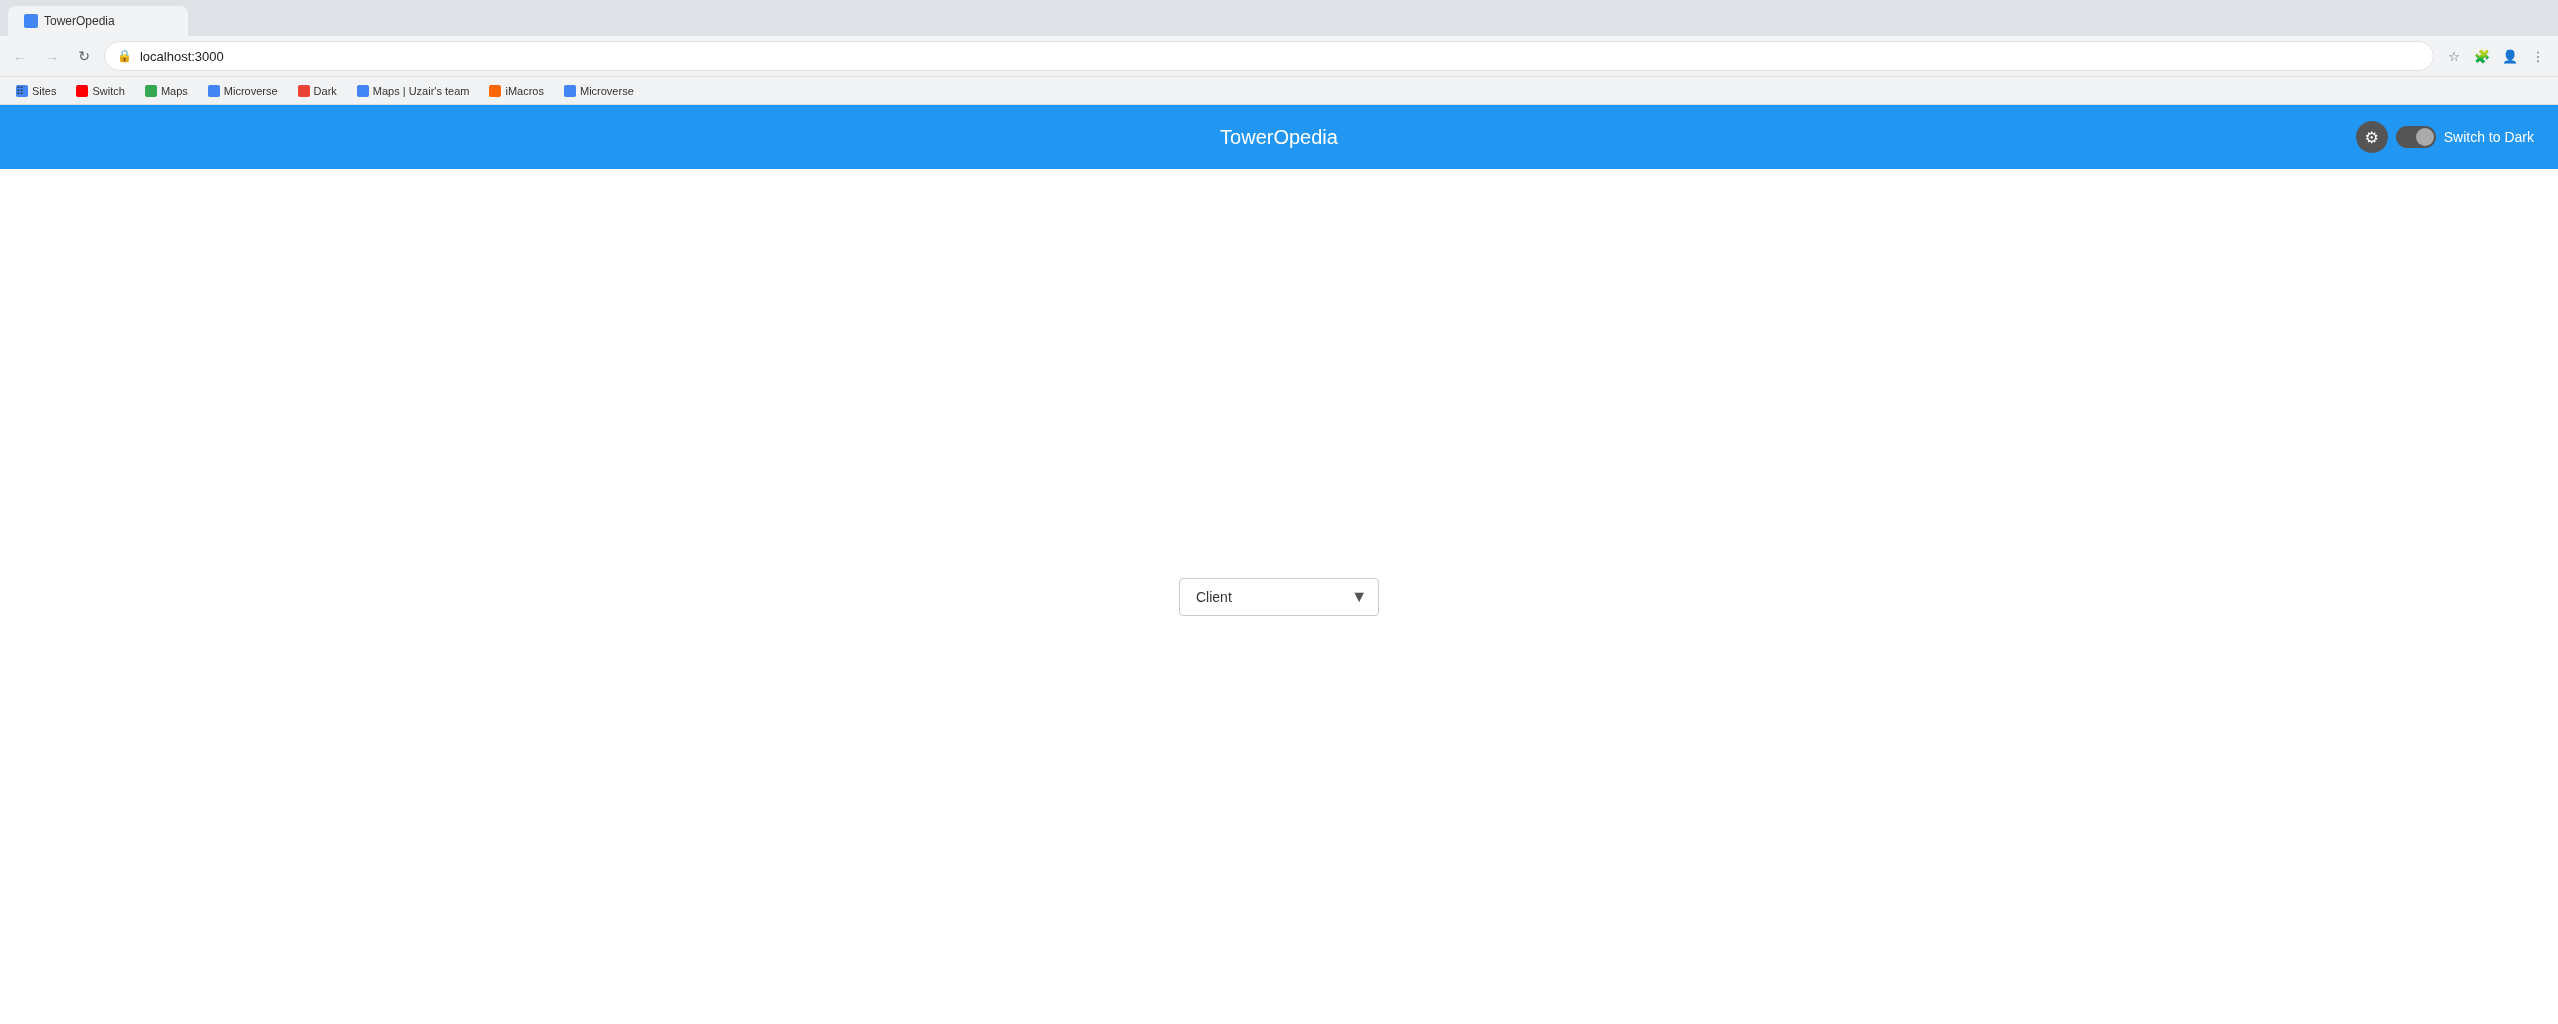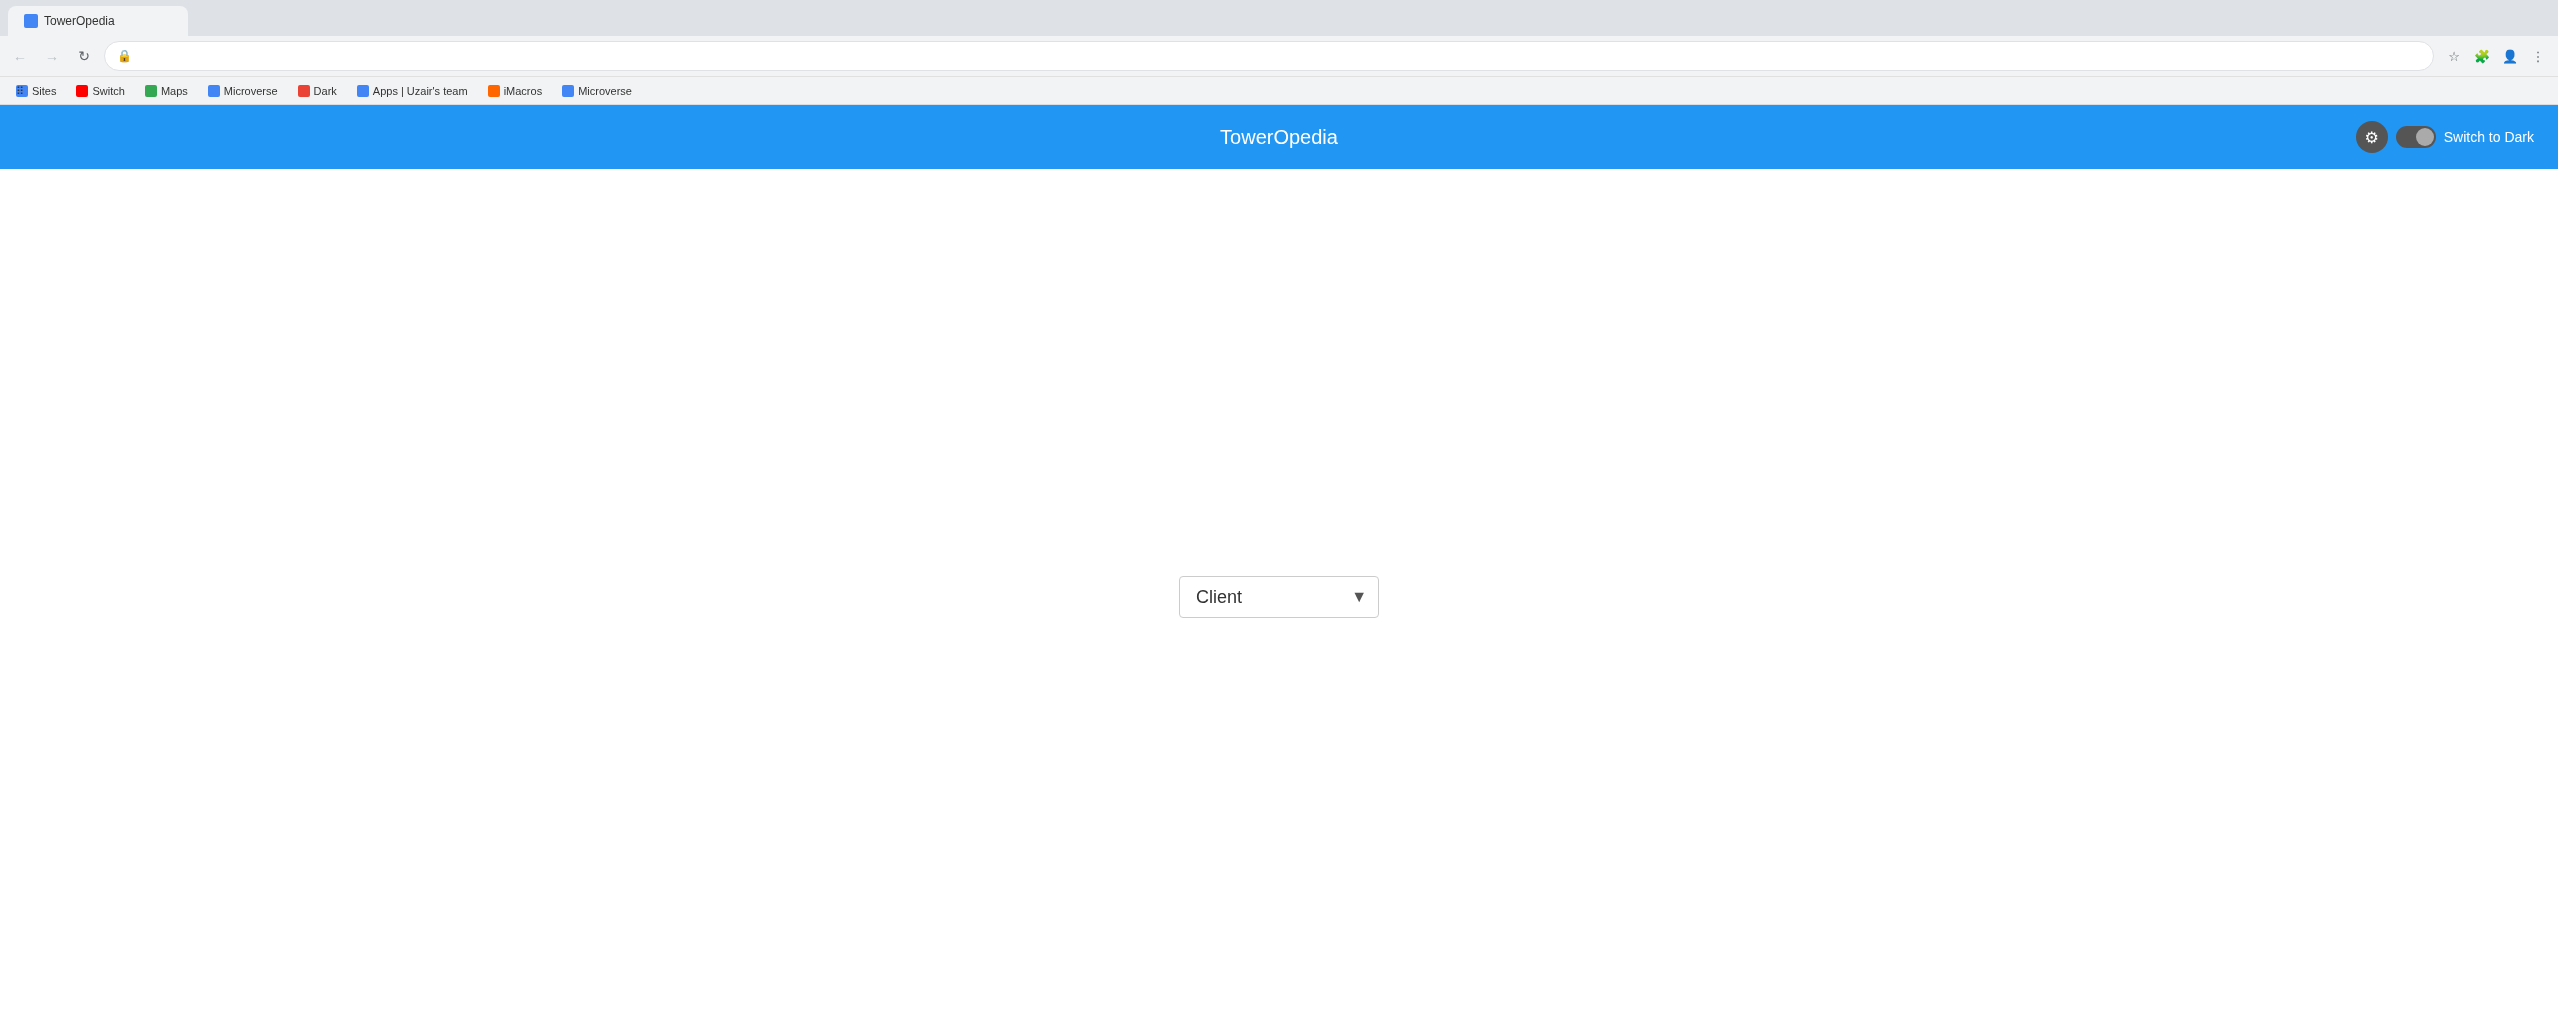--- a/index.html
+++ b/index.html
@@ -233,21 +233,21 @@
     .dropdown-container {
       position: relative;
     }
 
     .dropdown-select {
       appearance: none;
       background: white;
       border: 1px solid #ccc;
       border-radius: 4px;
       padding: 10px 40px 10px 16px;
-      font-size: 18px;
+      font-size: 14px;
       color: #333;
       width: 200px;
       cursor: pointer;
       outline: none;
     }
 
     .dropdown-arrow {
       position: absolute;
       right: 12px;
       top: 50%;
@@ -274,20 +274,21 @@
       <span>←</span>
     </button>
     <button class="nav-btn disabled">
       <span>→</span>
     </button>
     <button class="nav-btn">
       <span>↻</span>
     </button>
     <div class="address-bar">
       <span class="address-bar-icon">🔒</span>
+      <span class="address-text">localhost:3000</span>
     </div>
     <div class="browser-actions">
       <button class="browser-action-btn">☆</button>
       <button class="browser-action-btn">🧩</button>
       <button class="browser-action-btn">👤</button>
       <button class="browser-action-btn">⋮</button>
     </div>
   </div>
 
   <div class="bookmarks-bar">
@@ -306,21 +307,21 @@
     <div class="bookmark-item">
       <span class="bookmark-icon" style="background:#4285f4;"></span>
       <span>Microverse</span>
     </div>
     <div class="bookmark-item">
       <span class="bookmark-icon" style="background:#ea4335;"></span>
       <span>Dark</span>
     </div>
     <div class="bookmark-item">
       <span class="bookmark-icon" style="background:#4285f4;"></span>
-      <span>Apps | Uzair's team</span>
+      <span>Maps | Uzair's team</span>
     </div>
     <div class="bookmark-item">
       <span class="bookmark-icon" style="background:#ff6600;"></span>
       <span>iMacros</span>
     </div>
     <div class="bookmark-item">
       <span class="bookmark-icon" style="background:#4285f4;"></span>
       <span>Microverse</span>
     </div>
   </div>

